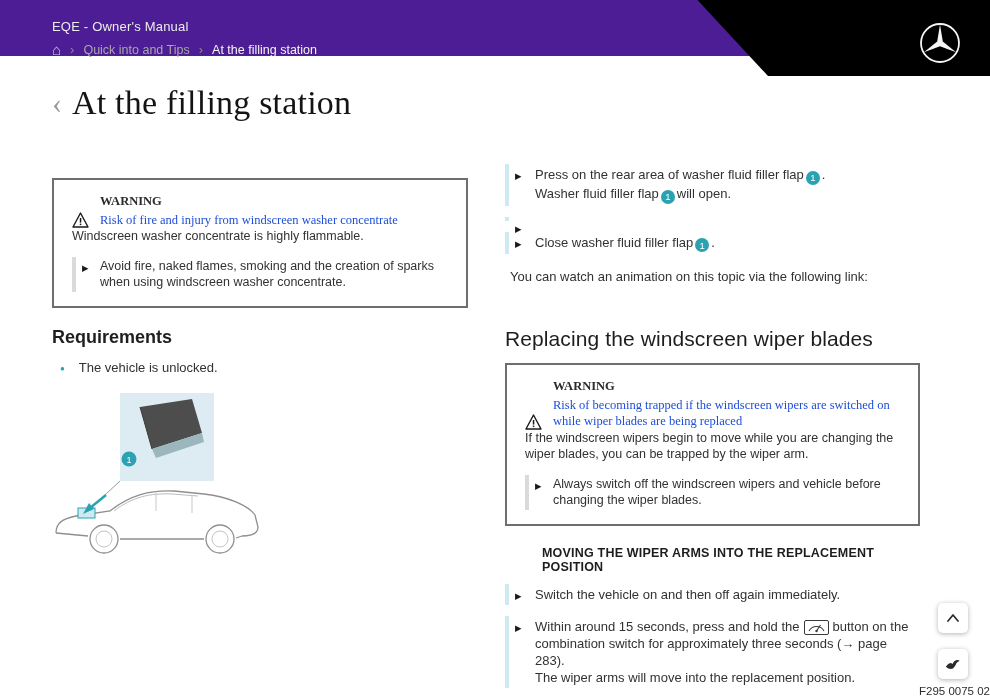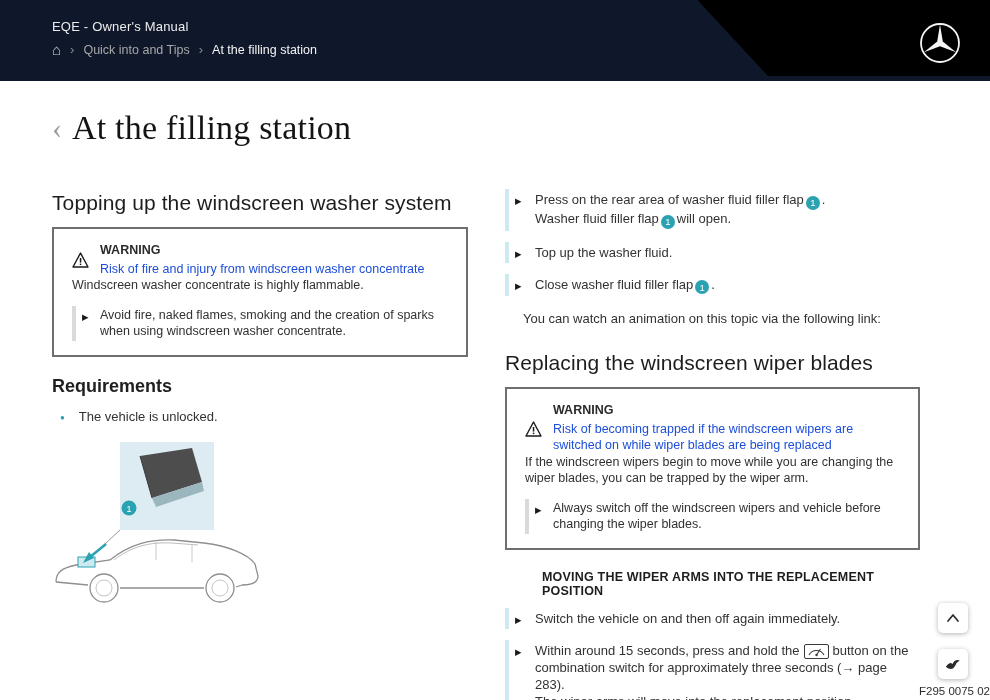--- a/index.html
+++ b/index.html
@@ -10,22 +10,22 @@
     background: #ffffff;
     font-family: "Liberation Sans", sans-serif;
     color: #323232;
     overflow: hidden;
     margin: 0 auto;
   }
 
   
   .header {
     position: relative;
-    width: 100%; height: 81px;
-    background: #0f172a;
+    width: 100%; height: 56px;
+    background: #4c1d95;
     color: #ececec;
   }
   .header-black {
     position: absolute; top: 0; right: 0;
     width: 300px; height: 76px;
     background: #000;
     clip-path: polygon(2.5% 0, 100% 0, 100% 100%, 26% 100%);
   }
   .manual-title {
     position: absolute; left: 52px; top: 19px;
@@ -75,21 +75,21 @@
     letter-spacing: .1px;
   }
 
   
   .warning-box {
     border: 2px solid #6e6e6e;
     padding: 13px 16px 14px 18px;
     margin-top: 12px;
     font-size: 12.5px; line-height: 16.5px;
   }
-  .warning-head { display: flex; align-items: center; }
+  .warning-head { display: flex; align-items: flex-end; font-family: Liberation Serif, serif; }
   .warn-icon { width: 17px; height: 16px; flex: 0 0 17px; margin-top: 1px; }
   .warning-head-text { margin-left: 11px; }
   .warning-label { font-weight: bold; color: #2b2b2b; font-size: 12.5px; }
   .warning-risk { color: #1d4ed8; margin-top: 2px; }
   .warning-statement { color: #323232; }
   .warn-instruction {
     position: relative;
     margin-top: 12px;
     padding: 1px 0 1px 28px;
   }
@@ -133,23 +133,23 @@
   .step .result-line { margin-top: 0; }
 
   .badge {
     display: inline-flex; align-items: center; justify-content: center;
     width: 14px; height: 14px; border-radius: 50%;
     background: #2ba2b2; color: #fff;
     font-size: 9.5px; line-height: 1;
     vertical-align: -2px; margin: 0 2px;
   }
 
-  .plain-note { font-size: 13px; line-height: 17px; margin: 14px 0 0 18px; }
-
-  .right-heading { margin-top: 24px; }
+  .plain-note { font-size: 13px; line-height: 17px; margin: 14px 0 0 5px; }
+
+  .right-heading { margin-top: 42px; }
 
   .sub-heading {
     margin-top: 20px;
     font-size: 12.5px; font-weight: bold; color: #1d1d1d;
     letter-spacing: .2px;
     margin-left: 37px;
   }
   .steps-after-sub { margin-top: 10px; }
 
   .inline-btn-icon {
@@ -205,21 +205,20 @@
   </div>
 
   <div class="title-row">
     <span class="back-chevron">‹</span>
     <h1 class="page-title">At the filling station</h1>
   </div>
 
   <div class="columns">
 
     <div class="col-left">
-      <h2 class="section-heading">Topping up the windscreen washer system</h2>
 
       <div class="warning-box">
         <div class="warning-head">
           <svg class="warn-icon" viewBox="0 0 17 16">
             <path d="M8.5 1 L16 15 L1 15 Z" fill="none" stroke="#1a1a1a" stroke-width="1.4" stroke-linejoin="round"></path>
             <rect x="7.8" y="6" width="1.5" height="4.6" fill="#1a1a1a"></rect>
             <rect x="7.8" y="11.6" width="1.5" height="1.5" fill="#1a1a1a"></rect>
           </svg>
           <div class="warning-head-text">
             <div class="warning-label">WARNING</div>
@@ -267,21 +266,20 @@
       <div class="step">
         <span class="vbar"></span>
         <span class="tri">▶</span>
         <div><span>Press on the rear area of washer fluid filler flap</span><span class="badge">1</span><span>.</span></div>
         <div class="result-line"><span>Washer fluid filler flap</span><span class="badge">1</span><span>will open.</span></div>
       </div>
 
       <div class="step">
         <span class="vbar"></span>
         <span class="tri">▶</span>
-        <div>Top up the washer fluid.</div>
       </div>
 
       <div class="step">
         <span class="vbar"></span>
         <span class="tri">▶</span>
         <div><span>Close washer fluid filler flap</span><span class="badge">1</span><span>.</span></div>
       </div>
 
       <p class="plain-note">You can watch an animation on this topic via the following link:</p>
 

